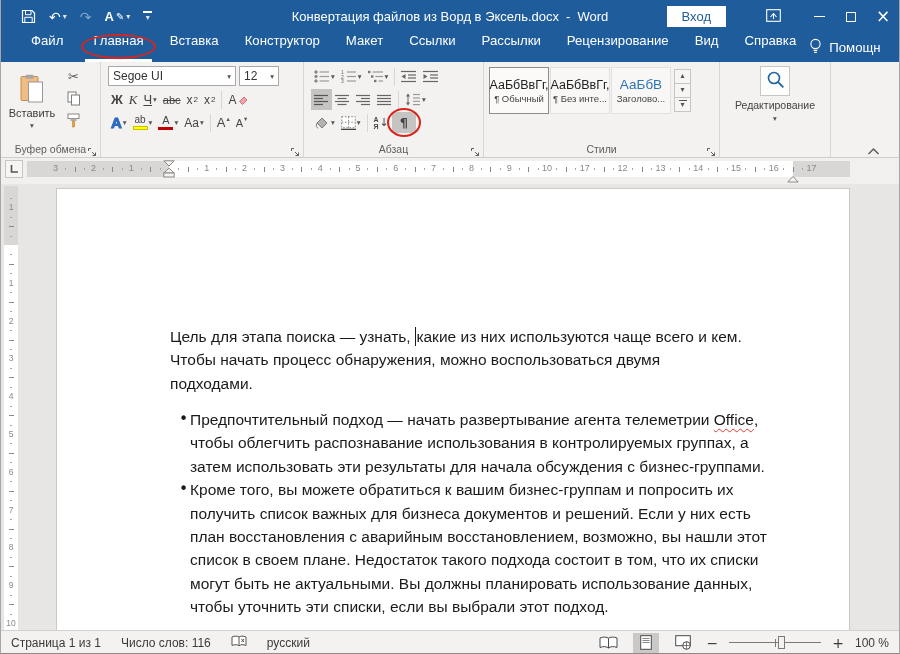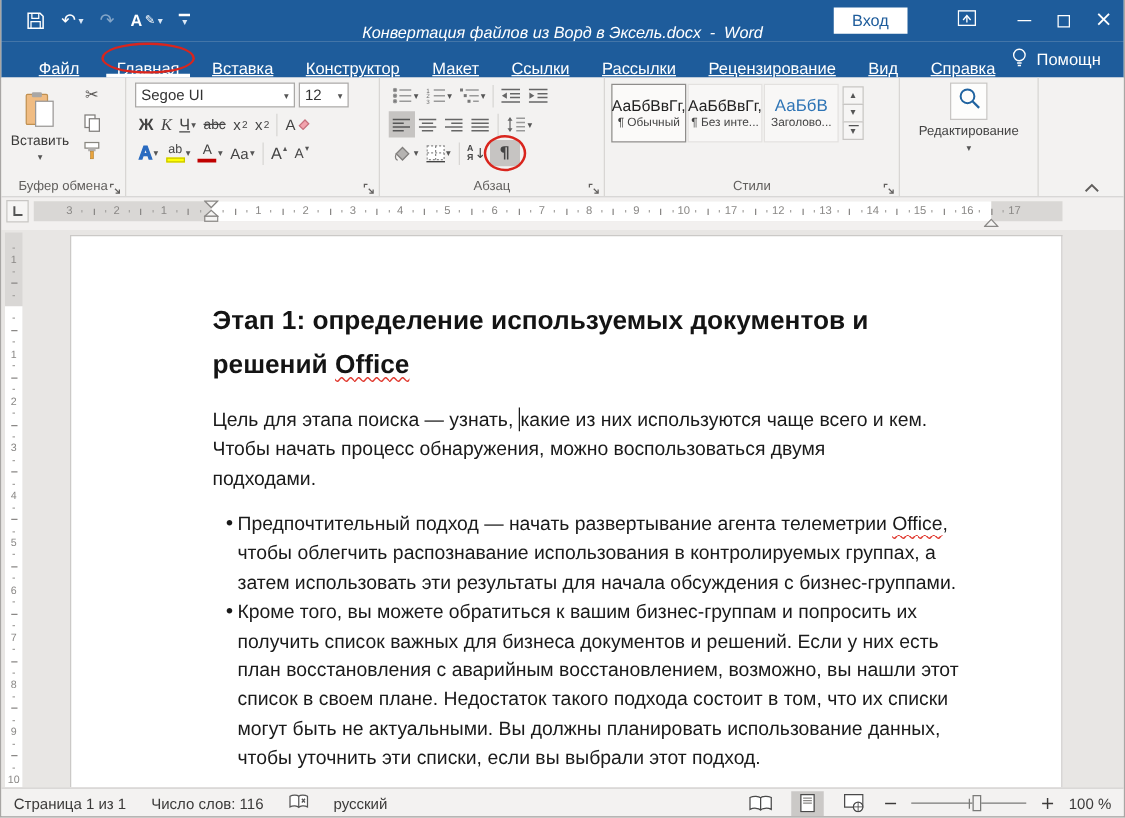--- a/index.html
+++ b/index.html
@@ -7,33 +7,33 @@
   .win{position:relative;width:900px;height:654px;font-family:"Liberation Sans",sans-serif;
        background:#e8e6e4;overflow:hidden;border-right:1px solid #a8a6a4;border-left:1px solid #a8a6a4;border-bottom:1px solid #8c8a88;}
   .g{font-family:"DejaVu Sans",sans-serif;}
 
   
   .titlebar{position:absolute;left:0;top:0;width:100%;height:33px;background:#1e5c9b;display:flex;align-items:center;color:#fff;}
   .qat{display:flex;align-items:center;gap:13px;padding-left:20px;}
   .qat .ib{display:inline-flex;align-items:center;gap:2px;color:#fff;font-size:14px;line-height:1;}
   .qat .dd{font-size:8px;color:#dce9f7;}
   .dim{opacity:.45;}
-  .titletext{position:absolute;left:50%;transform:translateX(-50%);top:0;height:33px;display:flex;align-items:flex-end;gap:7px;font-size:13px;white-space:nowrap;font-style:italic;}
+  .titletext{position:absolute;left:50%;transform:translateX(-50%);top:0;height:33px;display:flex;align-items:center;gap:7px;font-size:13px;white-space:nowrap;}
   .tb-right{margin-left:auto;display:flex;align-items:center;height:33px;}
   .signin{background:#fff;color:#1e5c9b;border:none;font-size:13px;padding:3px 15px;margin-right:40px;font-family:inherit;}
   .winctl{display:flex;align-items:center;height:33px;}
   .winctl .wc{width:32px;height:33px;display:flex;align-items:center;justify-content:center;}
   .minbar{width:11px;height:1.5px;background:#fff;}
   .maxbox{width:10px;height:10px;border:1.2px solid #fff;}
   .closex{font-size:17px;color:#fff;line-height:1;}
   .rdo{margin-right:22px;}
 
   
   .tabrow{position:absolute;left:0;top:33px;width:100%;height:29px;background:#1e5c9b;display:flex;align-items:stretch;color:#fff;font-size:13.2px;}
-  .tab{position:relative;display:flex;align-items:flex-end;padding:0 13px;cursor:default;text-decoration:underline;}
+  .tab{position:relative;display:flex;align-items:flex-start;padding:0 13px;cursor:default;}
   .tab.file{padding:0 17px;margin-left:13px;}
   .tabs-box{display:flex;}
   .tab.active::after{content:"";position:absolute;left:5px;right:5px;bottom:0;height:3px;background:#fff;}
   .tab .oval{position:absolute;left:1px;right:1px;top:1px;bottom:3px;border:2.6px solid #d9251d;border-radius:50%;pointer-events:none;}
   .tr-right{margin-left:auto;display:flex;align-items:center;gap:7px;padding-right:14px;font-size:13.2px;}
 
   
   .ribbon{position:absolute;left:0;top:62px;width:100%;height:96px;background:#f3f2f1;border-bottom:1px solid #d0cecd;color:#444;}
   .grp{position:absolute;top:0;height:95px;border-right:1px solid #d8d6d4;}
   .glabel{position:absolute;bottom:2px;left:0;right:0;text-align:center;font-size:10.5px;color:#605e5c;white-space:nowrap;}
@@ -703,24 +703,20 @@
         <div class="rdot" style="left: 6px; top: 370.85px; width: 2px; height: 1px;"></div>
         <div class="rbar" style="left: 4.5px; top: 380.3px; width: 5px; height: 1px;"></div>
         <div class="rdot" style="left: 6px; top: 389.75px; width: 2px; height: 1px;"></div>
         <div class="vnum" style="top: 395.2px;">9</div>
         <div class="rdot" style="left: 6px; top: 408.65px; width: 2px; height: 1px;"></div>
         <div class="rbar" style="left: 4.5px; top: 418.1px; width: 5px; height: 1px;"></div>
         <div class="rdot" style="left: 6px; top: 427.55px; width: 2px; height: 1px;"></div>
         <div class="vnum" style="top: 433px;">10</div>
       </div>
     <div class="page">
-      <div class="heading">
-        <div><span>Этап 1: определение используемых документов и</span></div>
-        <div><span>решений </span><span class="sp">Office</span></div>
-      </div>
       <div class="para bodytext">
         <span>Цель для этапа поиска — узнать, </span><span class="caret"></span><span>какие из них используются чаще всего и кем. Чтобы начать процесс обнаружения, можно воспользоваться двумя подходами.</span>
       </div>
       <div class="list bodytext">
         <div class="lrow">
           <span class="bul g">•</span>
           <span class="ltext"><span>Предпочтительный подход — начать развертывание агента телеметрии </span><span class="sp">Office</span><span>, чтобы облегчить распознавание использования в контролируемых группах, а затем использовать эти результаты для начала обсуждения с бизнес-группами.</span></span>
         </div>
         <div class="lrow">
           <span class="bul g">•</span>

